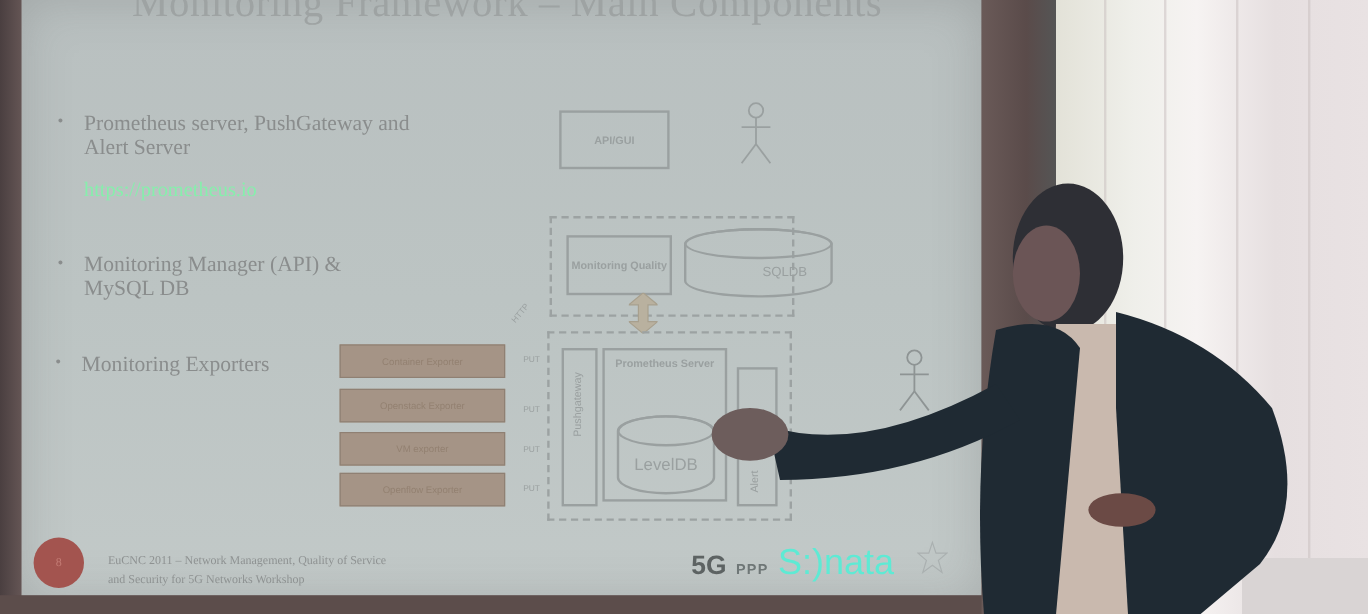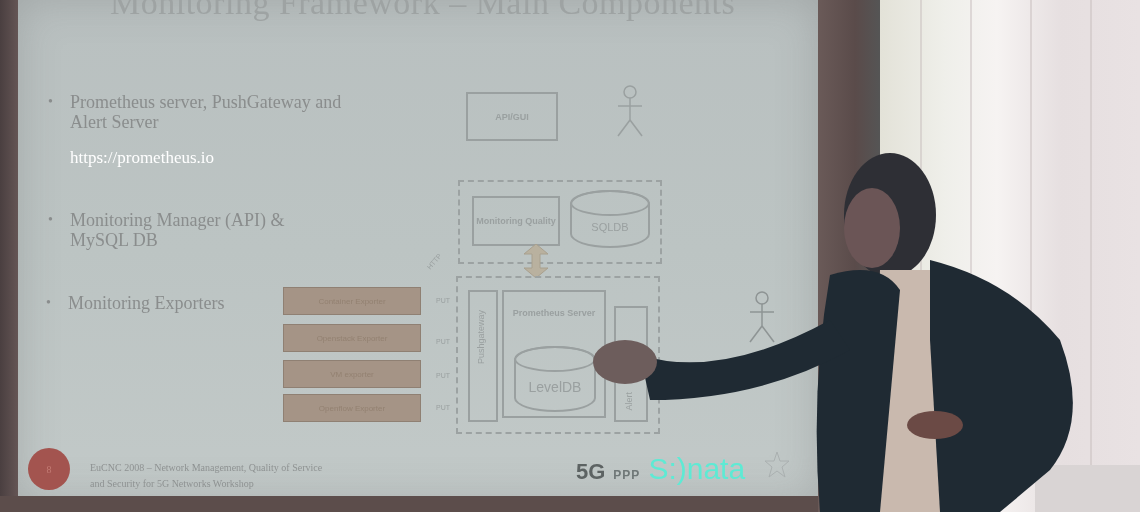--- a/index.html
+++ b/index.html
@@ -8,21 +8,21 @@
   .screen { position:absolute; left:18px; top:0; width:800px; height:500px; background:linear-gradient(180deg,#b9c0c0 0%,#bcc4c3 50%,#c2c9c8 100%); box-shadow: inset 0 0 40px rgba(90,90,90,0.25); }
   .floor { position:absolute; left:0; top:496px; width:900px; height:16px; background:#5c4d4b; }
   .pillar { position:absolute; left:818px; top:0; width:62px; height:512px; background:linear-gradient(90deg,#6a5a58,#5a4b4a 60%,#555); }
   .window { position:absolute; left:880px; top:0; width:260px; height:512px; background:linear-gradient(90deg,#e3e2d8 0%,#efefea 25%,#f6f3f2 45%,#e6dfe0 70%,#e9e2e3 100%); }
   .curtain { position:absolute; top:0; width:2px; height:470px; background:rgba(200,190,190,0.5); }
   .window-base { position:absolute; left:1035px; top:465px; width:105px; height:47px; background:#d9d4d4; }
 
   .title { position:absolute; left:110px; top:-16px; font-size:34px; color:#9ea3a3; white-space:nowrap; letter-spacing:0.5px; }
   .bullet { position:absolute; font-size:18px; color:#8a8d8d; line-height:20px; }
   .bullet .dot { position:absolute; left:-22px; top:0; font-size:14px; }
-  .sub { position:absolute; font-size:17px; color:#ffffff; }
+  .sub { position:absolute; font-size:17px; color:#86efac; }
 
   .box { position:absolute; border:2px solid #9aa0a0; color:#9aa0a0; font-family:"Liberation Sans", sans-serif; font-size:9px; display:flex; align-items:center; justify-content:center; text-align:center;font-weight:bold; }
   .dashed { position:absolute; border:2px dashed #9ca2a2; }
   .cyl { position:absolute; border:2px solid #9aa0a0; border-radius:50% / 14px; color:#9aa0a0; font-family:"Liberation Sans", sans-serif; display:flex; align-items:center; justify-content:center; }
   .cyl::before { content:""; position:absolute; left:-2px; right:-2px; top:-2px; height:22px; border:2px solid #9aa0a0; border-radius:50%; }
   .exporter { position:absolute; left:283px; width:136px; height:26px; background:#a59486; border:1px solid #8f8073; color:#938171; font-family:"Liberation Sans", sans-serif; font-size:8px; display:flex; align-items:center; justify-content:center; }
   .put { position:absolute; left:436px; font-size:7px; color:#9aa0a0; font-family:"Liberation Sans", sans-serif; }
   .vlabel { position:absolute; writing-mode:vertical-rl; transform:rotate(180deg); font-family:"Liberation Sans", sans-serif; font-size:9px; color:#9aa0a0; }
   .footer-circle { position:absolute; left:28px; top:448px; width:42px; height:42px; border-radius:50%; background:#a3544f; color:#c37b74; font-size:10px; display:flex; align-items:center; justify-content:center; }
   .footer-text { position:absolute; left:90px; top:460px; font-size:10px; color:#8e9292; line-height:16px; width:320px; }
@@ -65,33 +65,33 @@
 <svg class="actor" style="left:612px;top:84px;" width="36" height="56">
   <circle cx="18" cy="8" r="6" fill="none" stroke="#9aa0a0" stroke-width="1.5"></circle>
   <line x1="18" y1="14" x2="18" y2="36" stroke="#9aa0a0" stroke-width="1.5"></line>
   <line x1="6" y1="22" x2="30" y2="22" stroke="#9aa0a0" stroke-width="1.5"></line>
   <line x1="18" y1="36" x2="6" y2="52" stroke="#9aa0a0" stroke-width="1.5"></line>
   <line x1="18" y1="36" x2="30" y2="52" stroke="#9aa0a0" stroke-width="1.5"></line>
 </svg>
 
 <div class="dashed" style="left:458px;top:180px;width:200px;height:80px;"></div>
 <div class="box" style="left:472px;top:196px;width:84px;height:46px;">Monitoring Quality</div>
-<div class="cyl" style="left:570px;top:190px;width:76px;height:54px;font-size:11px;">
+<div class="cyl" style="left:570px;top:190px;width:76px;height:54px;font-size:11px;padding-left:44px;">
     <span style="position:relative;top:8px;">SQLDB</span>
   </div>
 
 <svg style="position:absolute;left:524px;top:244px;" width="24" height="34">
   <polygon points="12,0 24,10 16,10 16,24 24,24 12,34 0,24 8,24 8,10 0,10" fill="#b9b19f" stroke="#a8a08e"></polygon>
 </svg>
 <div style="position:absolute;left:425px;top:258px;font-size:7px;color:#9aa0a0;transform:rotate(-50deg);font-family:'Liberation Sans',sans-serif;">HTTP</div>
 
 <div class="dashed" style="left:456px;top:276px;width:200px;height:154px;"></div>
 <div class="box" style="left:468px;top:290px;width:26px;height:128px;"></div>
 <div class="vlabel" style="left:476px;top:310px;">Pushgateway</div>
-<div class="box" style="left:502px;top:290px;width:104px;height:128px;align-items:flex-start;padding-top:16px;box-sizing:border-box;">Prometheus Server</div>
+<div class="box" style="left:502px;top:290px;width:104px;height:128px;align-items:flex-start;padding-top:6px;box-sizing:border-box;">Prometheus Server</div>
 <div class="cyl" style="left:514px;top:346px;width:78px;height:62px;font-size:14px;">
     <span style="position:relative;top:8px;">LevelDB</span>
   </div>
 <div class="box" style="left:614px;top:306px;width:30px;height:112px;"></div>
 <div class="vlabel" style="left:624px;top:392px;">Alert</div>
 
 <div class="exporter" style="top:287px;">Container Exporter</div>
 <div class="exporter" style="top:324px;">Openstack Exporter</div>
 <div class="exporter" style="top:360px;">VM exporter</div>
 <div class="exporter" style="top:394px;">Openflow Exporter</div>
@@ -103,21 +103,21 @@
 <svg class="actor" style="left:744px;top:290px;" width="36" height="56">
   <circle cx="18" cy="8" r="6" fill="none" stroke="#8e9494" stroke-width="1.5"></circle>
   <line x1="18" y1="14" x2="18" y2="36" stroke="#8e9494" stroke-width="1.5"></line>
   <line x1="6" y1="22" x2="30" y2="22" stroke="#8e9494" stroke-width="1.5"></line>
   <line x1="18" y1="36" x2="6" y2="52" stroke="#8e9494" stroke-width="1.5"></line>
   <line x1="18" y1="36" x2="30" y2="52" stroke="#8e9494" stroke-width="1.5"></line>
 </svg>
 
 <div class="footer-circle">8</div>
 <div class="footer-text">
-  <div>EuCNC 2008 – Network Management, Quality of Service</div>
+  <div>EuCNC 2011 – Network Management, Quality of Service</div>
   <div>and Security for 5G Networks Workshop</div>
 </div>
 <div class="logo">
   <span class="g5">5G</span>
   <span class="ppp">PPP</span>
   <span class="sonata">S:)nata</span>
 </div>
 <svg style="position:absolute;left:764px;top:450px;" width="26" height="30">
   <polygon points="13,2 16,11 25,11 18,17 21,27 13,21 5,27 8,17 1,11 10,11" fill="none" stroke="#aab0b0" stroke-width="1"></polygon>
 </svg>

